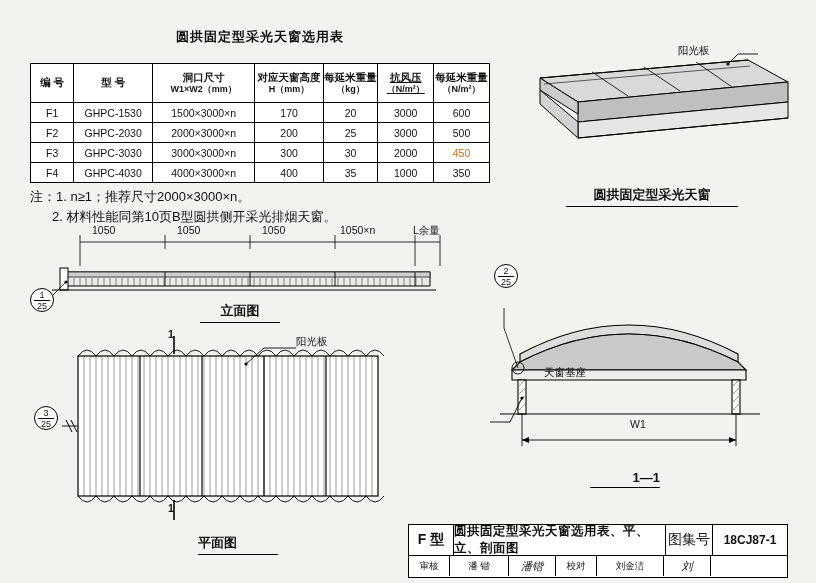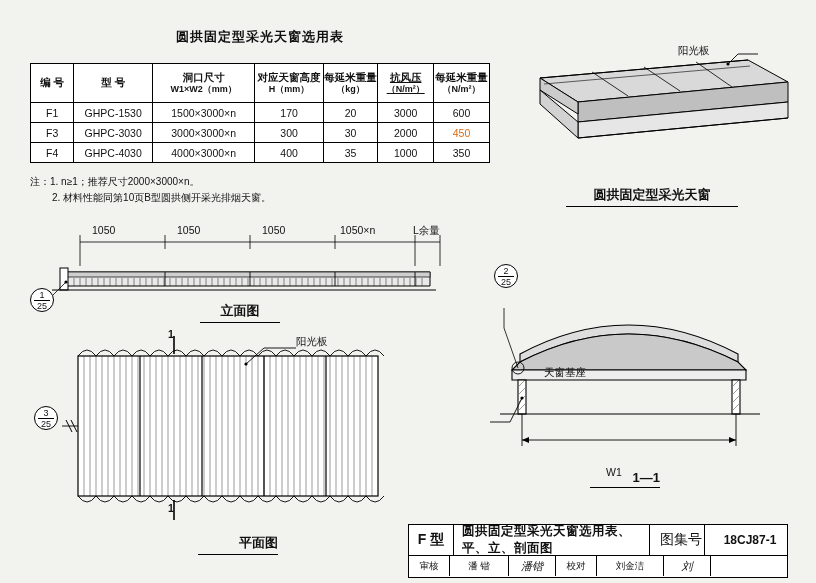--- a/index.html
+++ b/index.html
@@ -33,21 +33,21 @@
   .c-no{width:48px;}
   .c-model{width:86px;}
   .c-size{width:108px;}
   .c-h{width:74px;}
   .c-w{width:58px;}
   .c-wind{width:58px;text-decoration:underline;}
   .c-snow{width:58px;}
   .sub{font-size:9px;display:block;line-height:1.2;}
   .orange{color:#e06a10;}
   .notes{
-    margin-top:11px;font-size:10px;line-height:1.55;
+    margin-top:4px;font-size:13px;line-height:1.55;
   }
   .notes .l2{padding-left:22px;}
 
   
   .lbl{font-size:10.5px;}
   .ttl{font-size:13px;font-weight:bold;}
   .ul{border-bottom:1.6px solid #000;padding-bottom:2px;}
 
   
   .circ{
@@ -57,21 +57,21 @@
   }
   .circ .top{border-bottom:1px solid #000;width:16px;line-height:10px;}
   .circ .bot{line-height:10px;}
 
   
   .titleblock{
     left:408px;top:524px;width:378px;height:52px;
     border:1.4px solid #000;background:#fff;
     display:flex;flex-direction:column;
   }
-  .tb-row1{display:flex;height:30px;border-bottom:1.2px solid #000;gap:8px;}
+  .tb-row1{display:flex;height:30px;border-bottom:1.2px solid #000;}
   .tb-f{width:44px;border-right:1.2px solid #000;display:flex;align-items:center;justify-content:center;
         font-size:14px;font-weight:bold;}
   .tb-main{flex:1;display:flex;align-items:center;justify-content:center;font-size:12.5px;font-weight:bold;
            border-right:1.2px solid #000;letter-spacing:.5px;}
   .tb-idlbl{width:46px;display:flex;align-items:center;justify-content:center;font-size:14px;
             border-right:1.2px solid #000;}
   .tb-id{width:74px;display:flex;align-items:center;justify-content:center;font-size:12px;font-weight:bold;}
   .tb-row2{display:flex;height:20px;font-size:9.5px;}
   .tb-c{display:flex;align-items:center;justify-content:center;border-right:1.2px solid #000;height:100%;}
   .tb-c:last-child{border-right:none;}
@@ -117,20 +117,29 @@
       </thead>
       <tbody>
         <tr>
           <td>F1</td>
           <td>GHPC-1530</td>
           <td>1500×3000×n</td>
           <td>170</td>
           <td>20</td>
           <td>3000</td>
           <td>600</td>
+        </tr>
+        <tr>
+          <td>F2</td>
+          <td>GHPC-2030</td>
+          <td>2000×3000×n</td>
+          <td>200</td>
+          <td>25</td>
+          <td>3000</td>
+          <td>500</td>
         </tr>
         <tr>
           <td>F3</td>
           <td>GHPC-3030</td>
           <td>3000×3000×n</td>
           <td>300</td>
           <td>30</td>
           <td>2000</td>
           <td class="orange">450</td>
         </tr>
@@ -384,21 +393,21 @@
     <div class="abs lbl" style="left:246px;top:5px;">阳光板</div>
     <div class="abs lbl" style="left:118px;top:-2px;font-weight:bold;">1</div>
     <div class="abs lbl" style="left:118px;top:172px;font-weight:bold;">1</div>
   </div>
 
   <div class="abs circ" style="left:34px;top:406px;">
     <span class="top">3</span>
     <span class="bot">25</span>
   </div>
 
-  <div class="abs ttl ul" style="left:198px;top:534px;width:80px;text-align:right;">平面图</div>
+  <div class="abs ttl ul" style="left:198px;top:534px;width:80px;text-align:left;">平面图</div>
 
   <div class="abs" style="left:470px;top:258px;width:320px;height:200px;">
     <svg width="320" height="200" viewBox="0 0 320 200">
 
       <path d="M50 96 Q158 38 268 96 L268 104 Q158 48 50 104 Z" fill="#ddd" stroke="#000" stroke-width="1.1"></path>
       <path d="M50 104 Q158 48 268 104 L276 112 L42 112 Z" fill="#c9c9c9" stroke="#000" stroke-width="1.1"></path>
 
       <path d="M42 112 L276 112 L276 122 L42 122 Z" fill="#ededed" stroke="#000" stroke-width="1.1"></path>
 
       <rect x="48" y="122" width="8" height="34" fill="#fff" stroke="#000" stroke-width="1.1"></rect>
@@ -425,21 +434,21 @@
 
       <line x1="52" y1="182" x2="266" y2="182" stroke="#000" stroke-width=".9"></line>
       <g stroke="#000" stroke-width=".9">
         <line x1="52" y1="156" x2="52" y2="188"></line>
         <line x1="266" y1="156" x2="266" y2="188"></line>
       </g>
       <path d="M52 182 l7 -3 v6 z" fill="#000"></path>
       <path d="M266 182 l-7 -3 v6 z" fill="#000"></path>
     </svg>
     <div class="abs lbl" style="left:74px;top:108px;">天窗基座</div>
-    <div class="abs lbl" style="left:136px;top:160px;margin-top:48px;">W1</div>
+    <div class="abs lbl" style="left:160px;top:160px;">W1</div>
   </div>
 
   <div class="abs circ" style="left:494px;top:264px;">
     <span class="top">2</span>
     <span class="bot">25</span>
   </div>
 
   <div class="abs ttl ul" style="left:590px;top:470px;width:70px;text-align:right;">1—1</div>
 
   <div class="abs titleblock">

